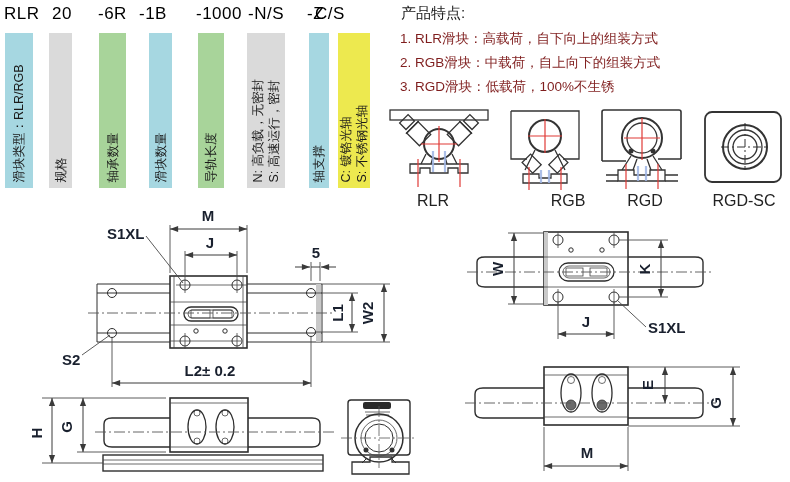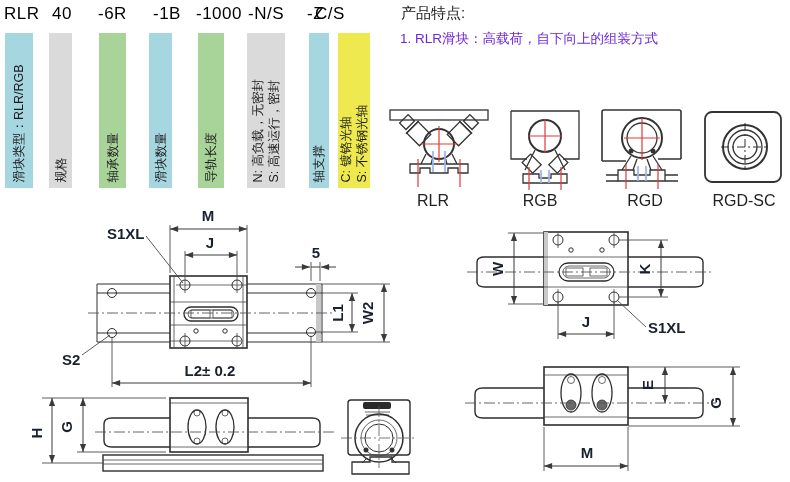--- a/index.html
+++ b/index.html
@@ -17,21 +17,21 @@
   .vline{font-size:12.5px;line-height:16px;color:#1a1a1a;white-space:nowrap;
          text-align:left;padding-left:6px;}
 
   .s1{left:5px;width:28px;}  .s2{left:49px;width:23px;}
   .s3{left:99px;width:27px;} .s4{left:149px;width:23px;}
   .s5{left:198px;width:26px;}.s6{left:247px;width:38px;}
   .s7{left:309px;width:20px;}.s8{left:338px;width:32px;}
 
   
   .feat-title{position:absolute;left:401px;top:4px;font-size:15px;color:#1a1a1a;}
-  .feat-item{position:absolute;left:400px;font-size:13.5px;color:#6d28d9;white-space:nowrap;}
+  .feat-item{position:absolute;left:400px;font-size:13.5px;color:#7f1d1d;white-space:nowrap;}
 
   
   .pfig{position:absolute;top:106px;}
   .plabel{position:absolute;top:192px;font-size:16px;color:#222;text-align:center;white-space:nowrap;}
   .ol2 {fill:none;stroke:#2e2e2e;stroke-width:1;}
   .thin{fill:none;stroke:#444;stroke-width:.8;}
   .wfill{fill:#fff;stroke:#2e2e2e;stroke-width:1.6;}
   .ext {stroke:#4a4a4a;stroke-width:.9;fill:none;}
   .dim {stroke:#3a3a3a;stroke-width:1;fill:none;}
   .cl  {stroke:#555;stroke-width:.9;fill:none;stroke-dasharray:11 3 2 3;}
@@ -40,23 +40,23 @@
   .psb {fill:none;stroke:#333;stroke-width:2;}
   .red {stroke:#e03a36;stroke-width:1.2;fill:none;}
   .blu {stroke:#9db4e4;stroke-width:2.2;fill:none;opacity:.85;}
 </style>
 </head>
 <body>
 
 <div id="page">
 
   <div class="code" style="left:4px">RLR</div>
-  <div class="code" style="left:52px">40</div>
+  <div class="code" style="left:52px">20</div>
   <div class="code" style="left:98px">-6R</div>
-  <div class="code" style="left:153px">-1B</div>
+  <div class="code" style="left:139px">-1B</div>
   <div class="code" style="left:196px">-1000</div>
   <div class="code" style="left:248px">-N/S</div>
   <div class="code" style="left:307px">-Z</div>
   <div class="code" style="left:315px">C/S</div>
 
   <div class="seg s1" style="background-color: rgb(166, 215, 225);">
       <div class="vwrap">
         <div class="vline">滑块类型：RLR/RGB</div>
       </div>
     </div>
@@ -93,20 +93,22 @@
     </div>
   <div class="seg s8" style="background-color: rgb(237, 233, 79);">
       <div class="vwrap">
         <div class="vline">C: 镀铬光轴</div>
         <div class="vline">S: 不锈钢光轴</div>
       </div>
     </div>
 
   <div class="feat-title">产品特点:</div>
   <div class="feat-item" style="top:30px">1. RLR滑块：高载荷，自下向上的组装方式</div>
+  <div class="feat-item" style="top:54px">2. RGB滑块：中载荷，自上向下的组装方式</div>
+  <div class="feat-item" style="top:78px">3. RGD滑块：低载荷，100%不生锈</div>
 
   <svg class="pfig" style="left:388px" width="102" height="86" viewBox="0 0 102 86">
     <rect x="2" y="4" width="98" height="10" class="ps"></rect>
     <g transform="rotate(-45 30 27)">
       <rect x="24" y="7" width="12" height="9" class="ps"></rect>
         <line x1="21" y1="19" x2="39" y2="19" class="ps"></line>
       <rect x="22" y="19" width="16" height="18" class="ps"></rect>
     </g>
     <g transform="rotate(45 72 27)">
       <rect x="66" y="7" width="12" height="9" class="ps"></rect>
@@ -163,21 +165,21 @@
 
   <svg class="pfig" style="left:701px" width="84" height="86" viewBox="0 0 84 86">
     <rect x="4" y="6" width="76" height="70" rx="7" class="ps" style="stroke-width:1.8"></rect>
     <circle cx="44" cy="41" r="22" class="psb"></circle>
       <circle cx="44" cy="41" r="17" class="ps"></circle>
       <circle cx="44" cy="41" r="12" class="ps"></circle>
     <path d="M20,41 H68 M44,17 V65" stroke="#333" stroke-width="1" fill="none" stroke-dasharray="8 3 2 3"></path>
   </svg>
 
   <div class="plabel" style="left:398px;width:70px">RLR</div>
-  <div class="plabel" style="left:505px;width:70px">RGB</div>
+  <div class="plabel" style="left:533px;width:70px">RGB</div>
   <div class="plabel" style="left:610px;width:70px">RGD</div>
   <div class="plabel" style="left:704px;width:80px">RGD-SC</div>
 
   <svg style="position:absolute;left:0;top:205px" width="790" height="277" viewBox="0 0 790 277">
     <defs>
       <marker id="arr" markerWidth="10" markerHeight="8" refX="8.6" refY="4" orient="auto-start-reverse" markerUnits="userSpaceOnUse">
         <path d="M0.5,0.9 L8.6,4 L0.5,7.1 Z" fill="#3a3a3a"></path>
       </marker>
     </defs>
 

